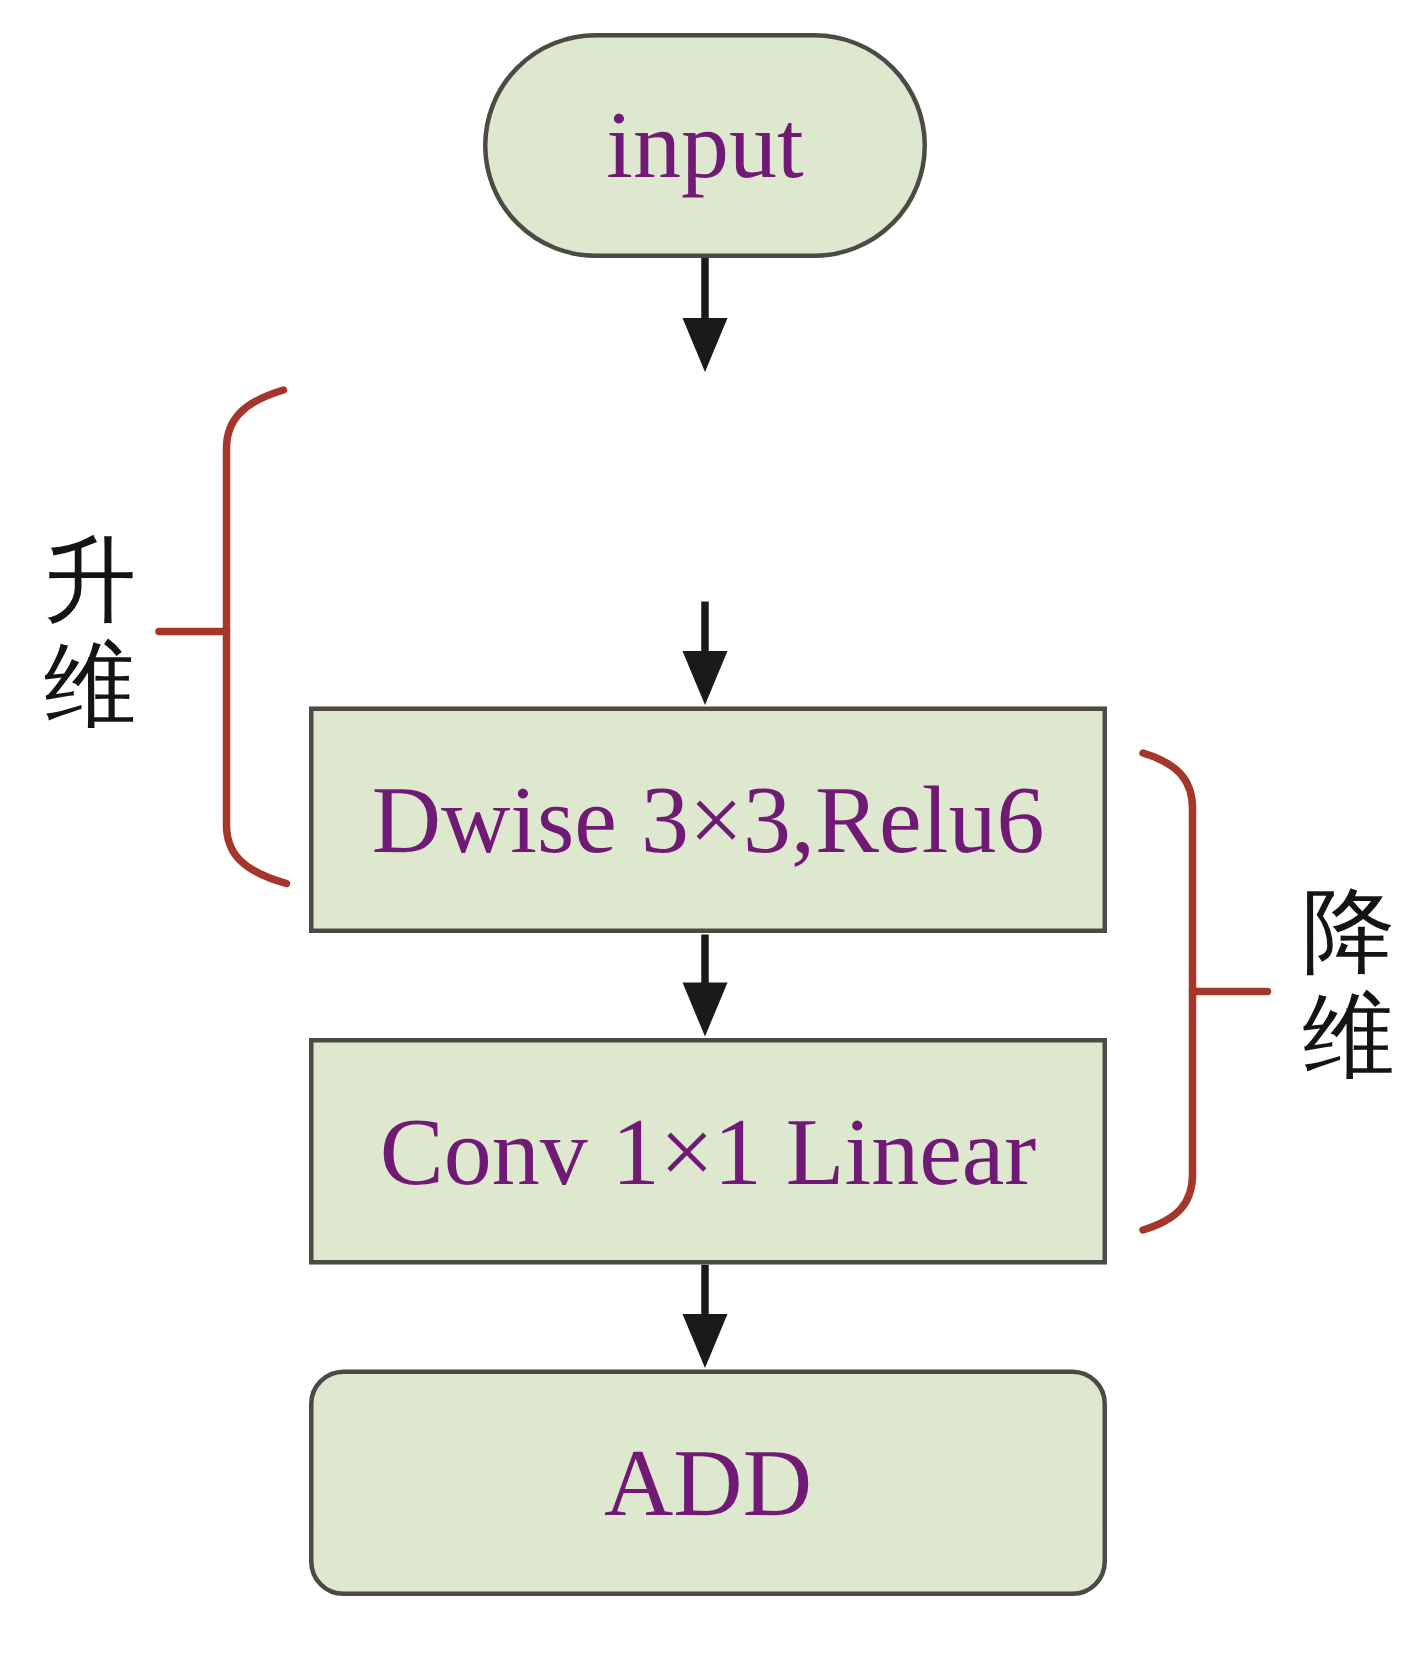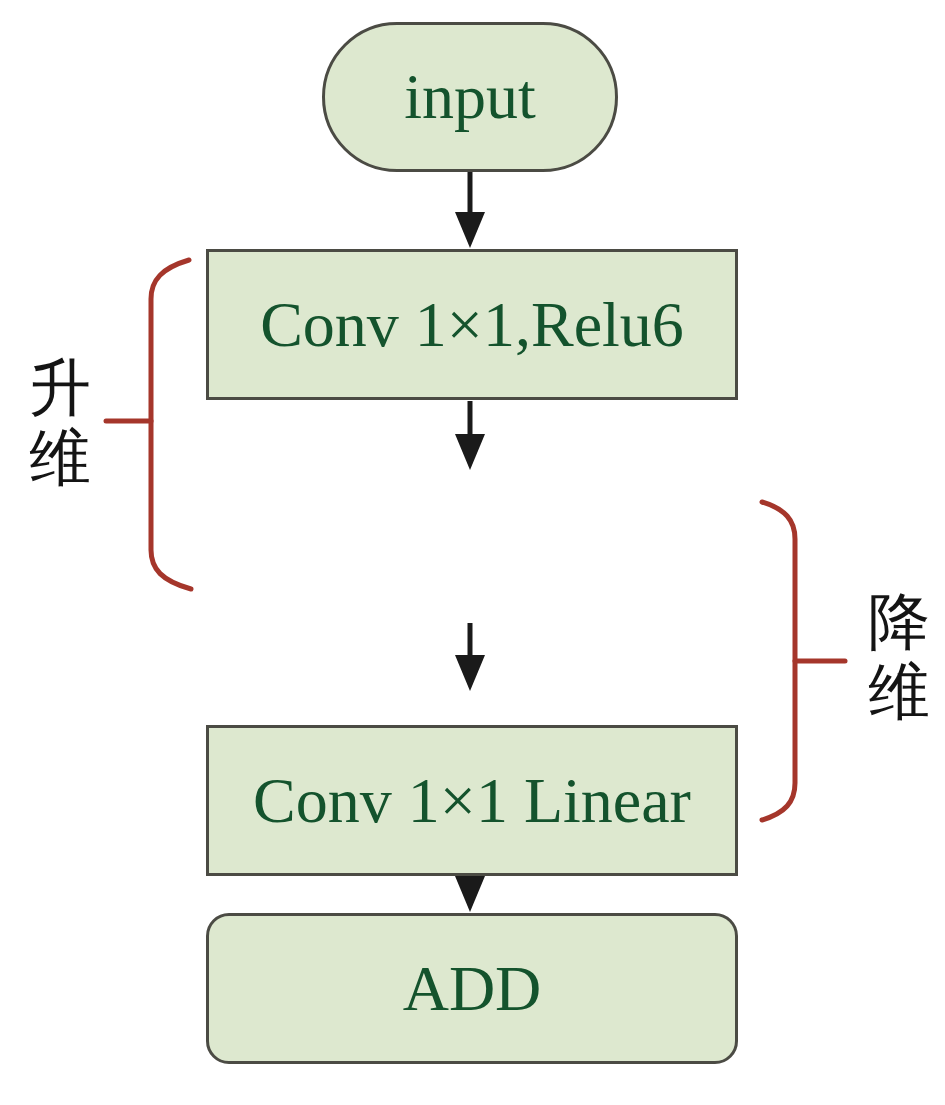--- a/index.html
+++ b/index.html
@@ -24,40 +24,40 @@
     pointer-events: none;
   }
   .node {
     position: absolute;
     box-sizing: border-box;
     background: #dde8cf;
     border: 3px solid #4b4b44;
     display: flex;
     align-items: center;
     justify-content: center;
-    color: #14532d;
+    color: #701a75;
     font-size: 64px;
     line-height: 1;
     white-space: nowrap;
   }
   .stadium {
     left: 322px;
     top: 22px;
     width: 296px;
     height: 150px;
     border-radius: 75px;
   }
   .box {
     left: 206px;
     width: 532px;
     height: 151px;
   }
   .box-conv-expand { top: 249px; }
   .box-dwise       { top: 471px; }
-  .box-conv-linear { top: 725px; }
+  .box-conv-linear { top: 692px; }
   .box-add         { top: 913px; border-radius: 23px; }
   .side-label {
     position: absolute;
     width: 80px;
     text-align: center;
     color: #141414;
     font-size: 62px;
     line-height: 70px;
     white-space: pre-line;
     font-family: "Liberation Serif", "DejaVu Serif", serif;
@@ -120,24 +120,24 @@
     <g>
       <path class="bracket" d="M 762,502 C 785,509 795,520 795,539 L 795,783 C 795,802 785,813 762,820"></path>
       <line class="bracket" x1="795" y1="661" x2="845" y2="661"></line>
     </g>
   </svg>
 
   <div class="node stadium">
     <span>input</span>
   </div>
 
-  <div class="node box box-conv-expand">
-    <span>Conv 1×1,Relu6</span>
+
+  <div class="node box box-dwise">
+    <span>Dwise 3×3,Relu6</span>
   </div>
-
 
   <div class="node box box-conv-linear">
     <span>Conv 1×1 Linear</span>
   </div>
 
   <div class="node box box-add">
     <span>ADD</span>
   </div>
 
   <div class="side-label label-expand">升

